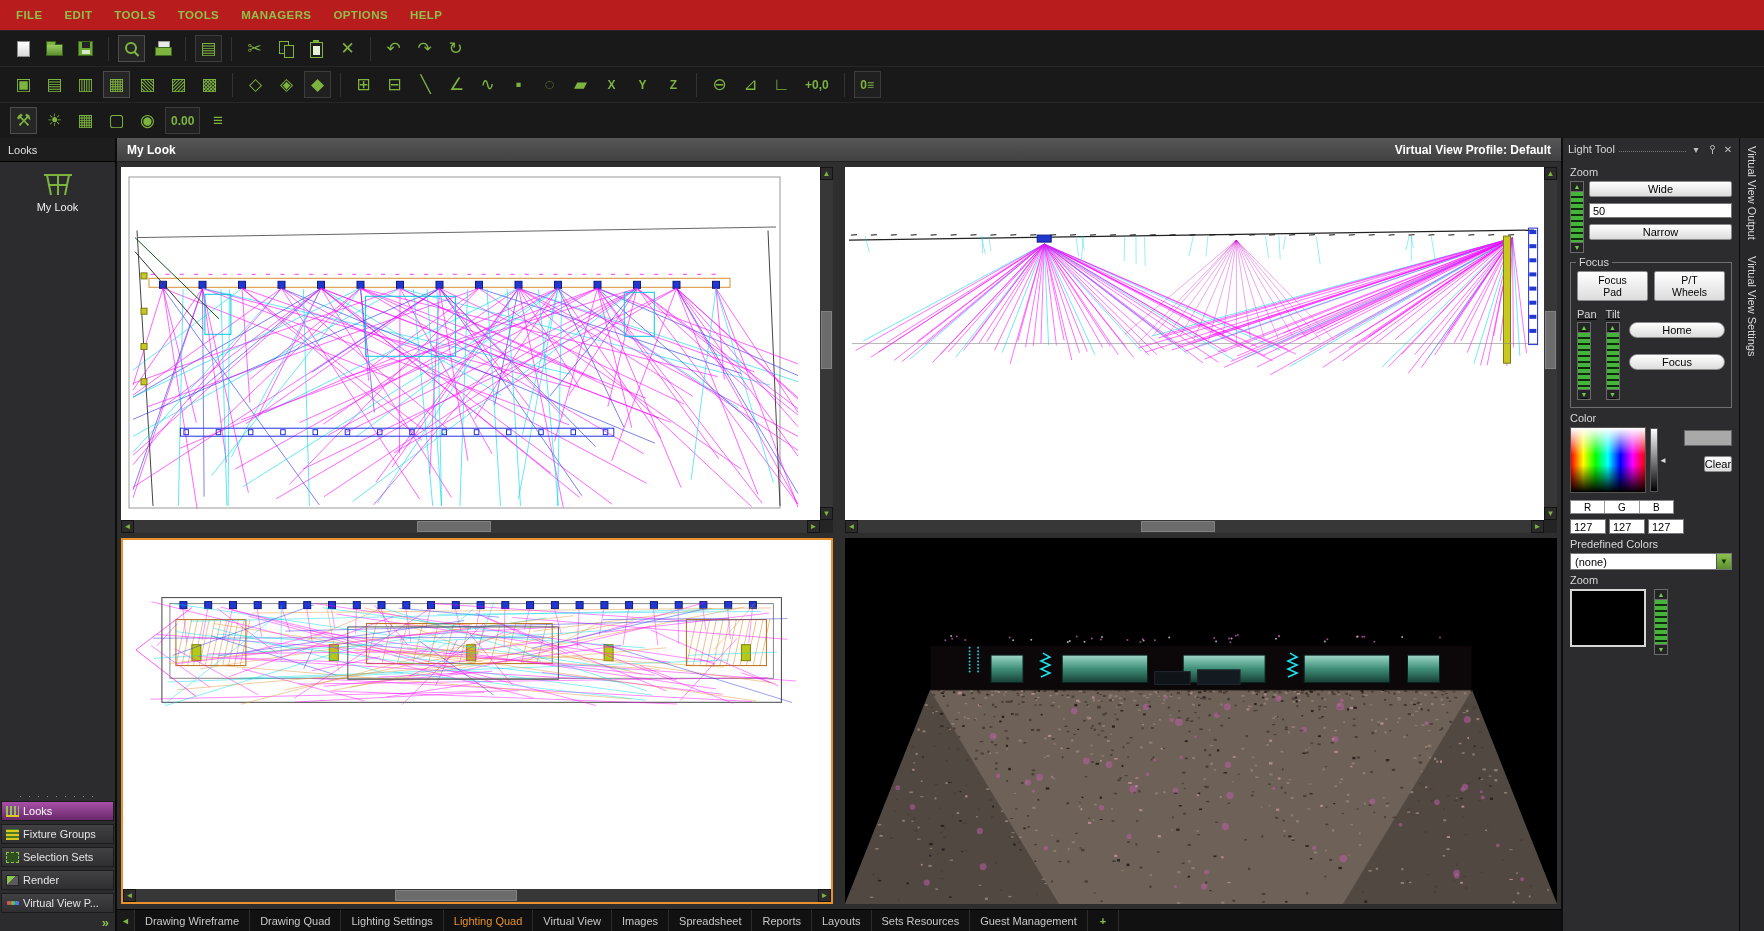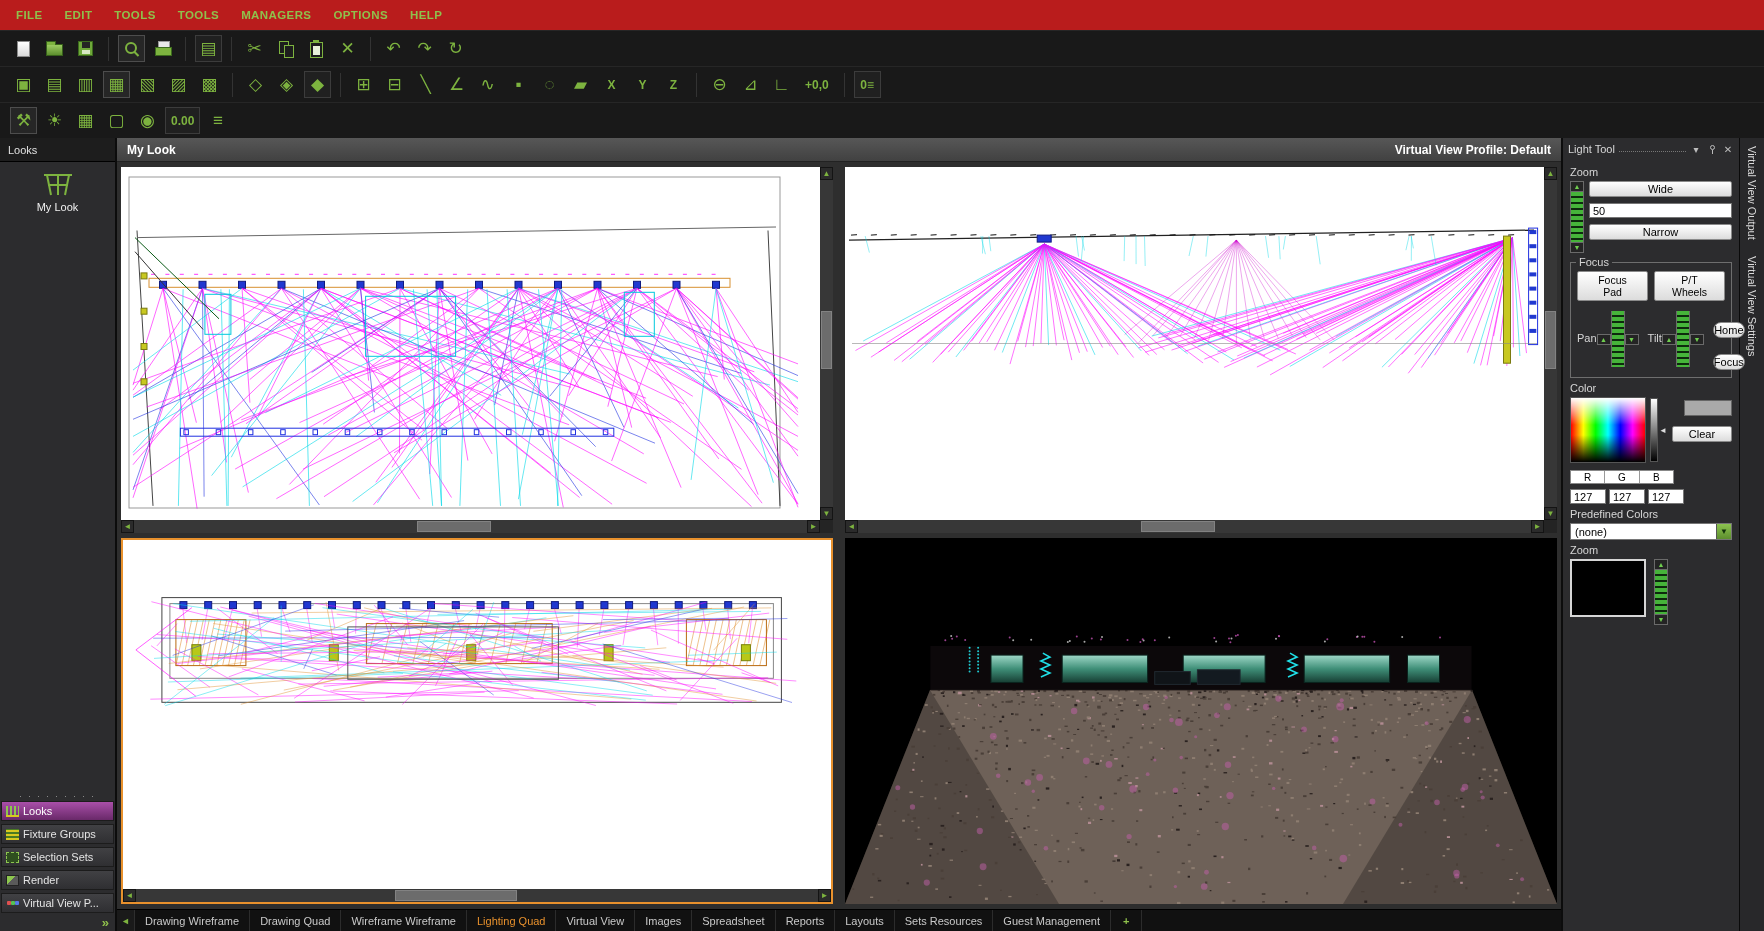--- a/index.html
+++ b/index.html
@@ -113,33 +113,33 @@
   .iz-ctrls{display:flex;flex-direction:column;gap:6px;flex:1;}
   .btn{background:linear-gradient(#ffffff,#dcdcdc);border:1px solid #8a8a8a;border-radius:2px;color:#000;
     display:flex;align-items:center;justify-content:center;height:16px;font-size:11px;cursor:default;}
   .btn2{height:30px;white-space:pre-line;text-align:center;line-height:12px;flex:1;font-size:10.5px;}
   .inp{background:#fff;border:1px solid #767676;font-size:11px;color:#000;padding:0 3px;height:15px;width:100%;
     font-family:"Liberation Sans",sans-serif;}
   .focus-box{border:1px solid #6e6e6e;margin-top:9px;padding:8px 6px 7px;position:relative;}
   .focus-legend{position:absolute;top:-7px;left:5px;background:#2c2c2e;padding:0 3px;color:#d6d6d6;}
   .fb-btn-row{display:flex;gap:6px;}
   .fb-pt-row{display:flex;gap:9px;margin-top:7px;}
-  .pt-col{display:flex;flex-direction:row;align-items:center;}
+  .pt-col{display:flex;flex-direction:column;align-items:flex-start;text-decoration:underline;}
   .hf-col{display:flex;flex-direction:column;gap:16px;margin-top:14px;flex:1;}
   .hf-col .btn{width:100%;border-radius:8px;}
   .color-row{display:flex;gap:4px;align-items:flex-start;}
   .picker{width:76px;height:66px;border:1px solid #555;
     background:linear-gradient(to bottom,#fff 0%,rgba(255,255,255,0) 42%,rgba(0,0,0,0) 58%,#000 100%),
     linear-gradient(to right,#f00,#ff0,#0f0,#0ff,#00f,#f0f,#f00);}
   .graywrap{display:flex;align-items:center;height:66px;}
   .graybar{width:8px;height:64px;background:linear-gradient(#fff,#000);border:1px solid #555;}
   .graymark{color:#ddd;font-size:8px;margin-left:1px;}
   .cr-col{flex:1;display:flex;flex-direction:column;align-items:flex-end;gap:10px;padding-top:3px;}
   .swatch{width:48px;height:16px;background:#a9a9a9;border:1px solid #666;}
-  .cr-col .btn{width:60px;}
+  .cr-col .btn{width:28px;}
   .rgb-head{display:flex;width:104px;height:14px;background:#fff;border:1px solid #888;margin-top:7px;}
   .rgb-head span{flex:1;display:flex;align-items:center;justify-content:center;color:#000;font-size:10px;
     border-right:1px solid #999;}
   .rgb-head span:last-child{border-right:none;}
   .rgb-inputs{display:flex;gap:3px;margin-top:5px;width:120px;}
   .rgb-inputs .inp{width:36px;}
   .dropdown{display:flex;height:17px;border:1px solid #767676;background:#fff;align-items:stretch;}
   .dd-val{flex:1;display:flex;align-items:center;padding-left:4px;color:#000;font-size:11px;}
   .dd-btn{width:15px;background:linear-gradient(#8cc34f,#5d8f2e);color:#10300a;font-size:8px;
     display:flex;align-items:center;justify-content:center;border-left:1px solid #555;}
@@ -1972,21 +1972,21 @@
             </svg>
           </div>
       </div>
 
     </div>
     <div class="tabbar">
       <div class="tab-arrow">◄</div>
       <div style="display:flex">
           <div class="tab">Drawing Wireframe</div>
           <div class="tab">Drawing Quad</div>
-          <div class="tab">Wireframe Wireframe</div>
+          <div class="tab">Lighting Settings</div>
           <div class="tab active">Lighting Quad</div>
           <div class="tab">Virtual View</div>
           <div class="tab">Images</div>
           <div class="tab">Spreadsheet</div>
           <div class="tab">Reports</div>
           <div class="tab">Layouts</div>
           <div class="tab">Sets Resources</div>
           <div class="tab">Guest Management</div>
           <div class="tab add">+</div>
         </div>

